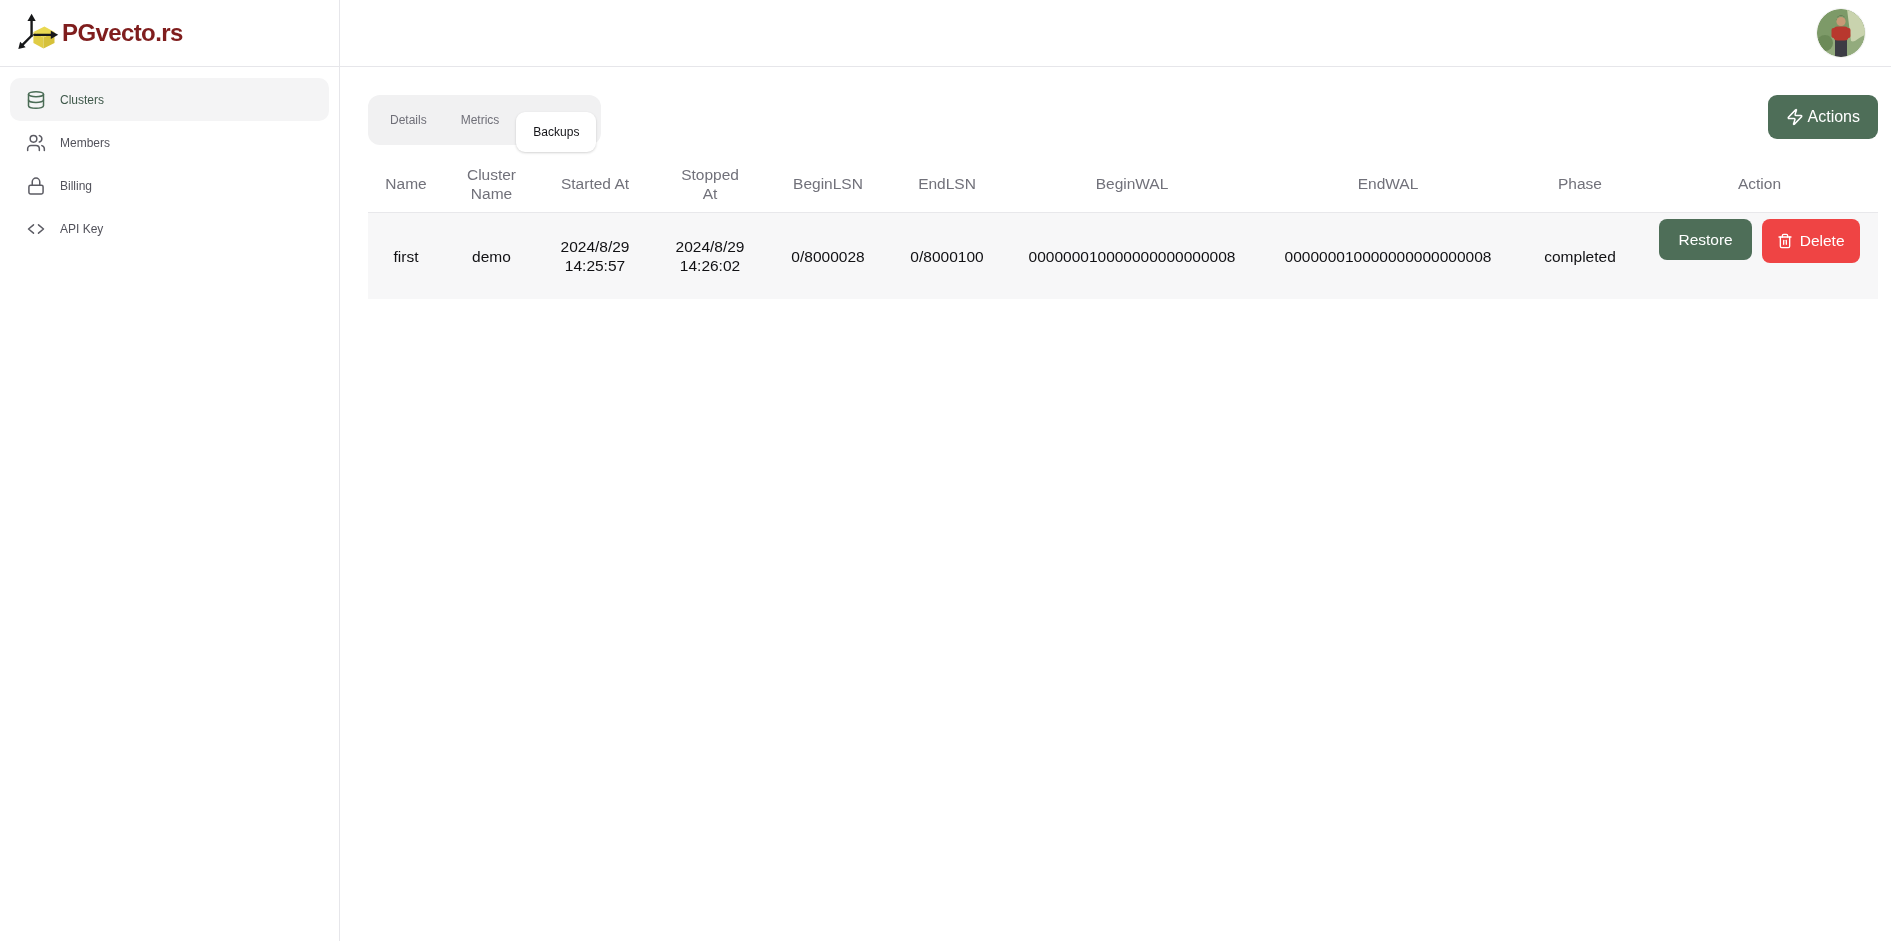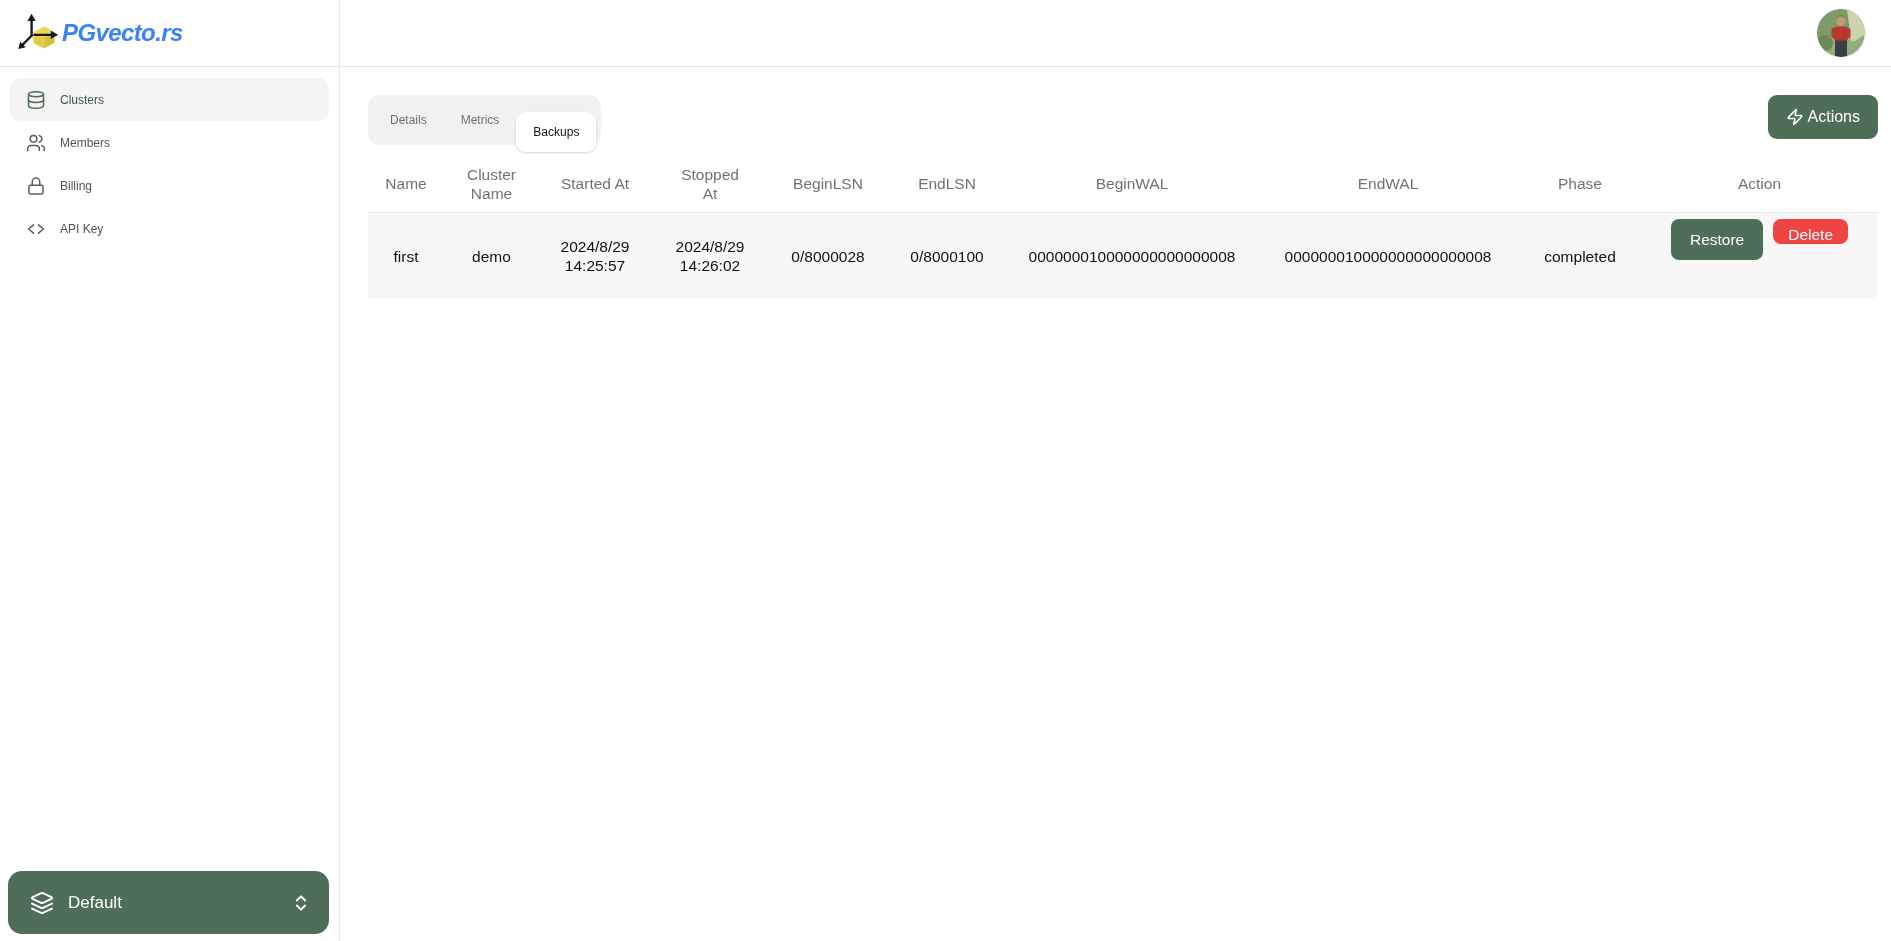--- a/index.html
+++ b/index.html
@@ -5,21 +5,21 @@
   * { margin:0; padding:0; box-sizing:border-box; }
   html,body { width:1891px; height:941px; overflow:hidden; background:#ffffff;
     font-family:"Liberation Sans", sans-serif; color:#18181b; }
   .app { display:flex; width:100%; height:100%; }
 
   
   .sidebar { width:340px; min-width:340px; height:100%; border-right:1px solid #e6e6ea;
     display:flex; flex-direction:column; position:relative; background:#fff; }
   .logo-bar { height:67px; border-bottom:1px solid #e6e6ea; display:flex; align-items:center; padding-left:16px; }
   .logo-bar svg { width:44px; height:44px; }
-  .brand { font-size:24px; font-weight:700; letter-spacing:-0.6px; color:#3b82f6; margin-left:2px;font-style:italic; }
+  .brand { font-size:24px; font-weight:700; letter-spacing:-0.6px; color:#7f1d1d; margin-left:2px; }
   .nav { padding:11px 10px; display:flex; flex-direction:column; }
   .nav-item { display:flex; align-items:center; height:43px; border-radius:10px; padding:0 8px;
     color:#52525b; font-size:12px; cursor:pointer; }
   .nav-item .nicon { width:20px; height:20px; margin:0 14px 0 8px; display:flex; align-items:center; justify-content:center; }
   .nav-item.active { background:#f4f4f5; color:#3e584a; }
   .workspace-btn { position:absolute; left:8px; right:10px; bottom:7px; height:63px;
     background:#4e6e58; border-radius:14px; display:flex; align-items:center; color:#fff;
     padding:0 18px 0 22px; cursor:pointer; border:none; }
   .workspace-btn .wicon { width:24px; height:24px; margin-right:14px; }
   .workspace-label { font-size:17px; font-weight:500; flex:1; text-align:left; }
@@ -48,23 +48,23 @@
   .th { min-height:57px; display:flex; align-items:center; justify-content:center; text-align:center;
     color:#71717a; font-size:15.5px; line-height:19px; padding:6px 2px; }
   .wrap-narrow { display:inline-block; max-width:62px; }
   .tdata { background:#f7f7f8; }
   .td { min-height:86px; display:flex; align-items:center; justify-content:center; text-align:center;
     color:#111114; font-size:15.5px; line-height:19px; padding:6px 2px; }
   .wrap-date { display:inline-block; max-width:82px; }
   .cell-actions { display:flex; align-items:flex-start; justify-content:center; gap:10px; }
   .restore-btn { height:41px; padding:0 19px; border:none; border-radius:8px; background:#4e6e58;
     color:#fff; font-size:15.5px; cursor:pointer; font-family:"Liberation Sans", sans-serif; }
-  .delete-btn { height:25px; padding:0 15px; border:none; border-radius:8px; background:#ef4444;
+  .delete-btn { height:44px; padding:0 15px; border:none; border-radius:8px; background:#ef4444;
     color:#fff; font-size:15.5px; cursor:pointer; display:flex; align-items:center; gap:7px;
-    font-family:"Liberation Sans", sans-serif;flex-direction:column; }
+    font-family:"Liberation Sans", sans-serif; }
   .delete-btn svg { width:16px; height:16px; }
   svg.stroke-ic { fill:none; stroke:currentColor; stroke-width:1.8; stroke-linecap:round; stroke-linejoin:round; }
 </style>
 </head>
 <body>
 
 <div class="app">
 
   <aside class="sidebar">
     <div class="logo-bar">
@@ -121,36 +121,20 @@
         <span class="nicon">
           <svg class="stroke-ic" viewBox="0 0 24 24" style="color:#5b5b63">
             <polyline points="15 17 21 12 15 7"></polyline>
             <polyline points="9 7 3 12 9 17"></polyline>
           </svg>
         </span>
         <span>API Key</span>
       </div>
     </nav>
 
-    <button class="workspace-btn">
-      <span class="wicon">
-        <svg class="stroke-ic" viewBox="0 0 24 24" style="color:#fff; stroke-width:2">
-          <path d="m12.83 2.18a2 2 0 0 0-1.66 0L2.6 6.08a1 1 0 0 0 0 1.83l8.58 3.91a2 2 0 0 0 1.66 0l8.58-3.9a1 1 0 0 0 0-1.83Z"></path>
-          <path d="m22 12.65-9.17 4.16a2 2 0 0 1-1.66 0L2 12.65"></path>
-          <path d="m22 17.65-9.17 4.16a2 2 0 0 1-1.66 0L2 17.65"></path>
-        </svg>
-      </span>
-      <span class="workspace-label">Default</span>
-      <span class="chev">
-        <svg class="stroke-ic" viewBox="0 0 24 24" style="color:#fff; stroke-width:2.4">
-          <path d="m7 9 5-5 5 5"></path>
-          <path d="m7 15 5 5 5-5"></path>
-        </svg>
-      </span>
-    </button>
   </aside>
 
   <div class="main">
     <div class="topbar">
       <div class="avatar">
         <svg viewBox="0 0 48 48">
           <defs>
               <clipPath id="avc">
                 <circle cx="24" cy="24" r="24"></circle>
               </clipPath>

